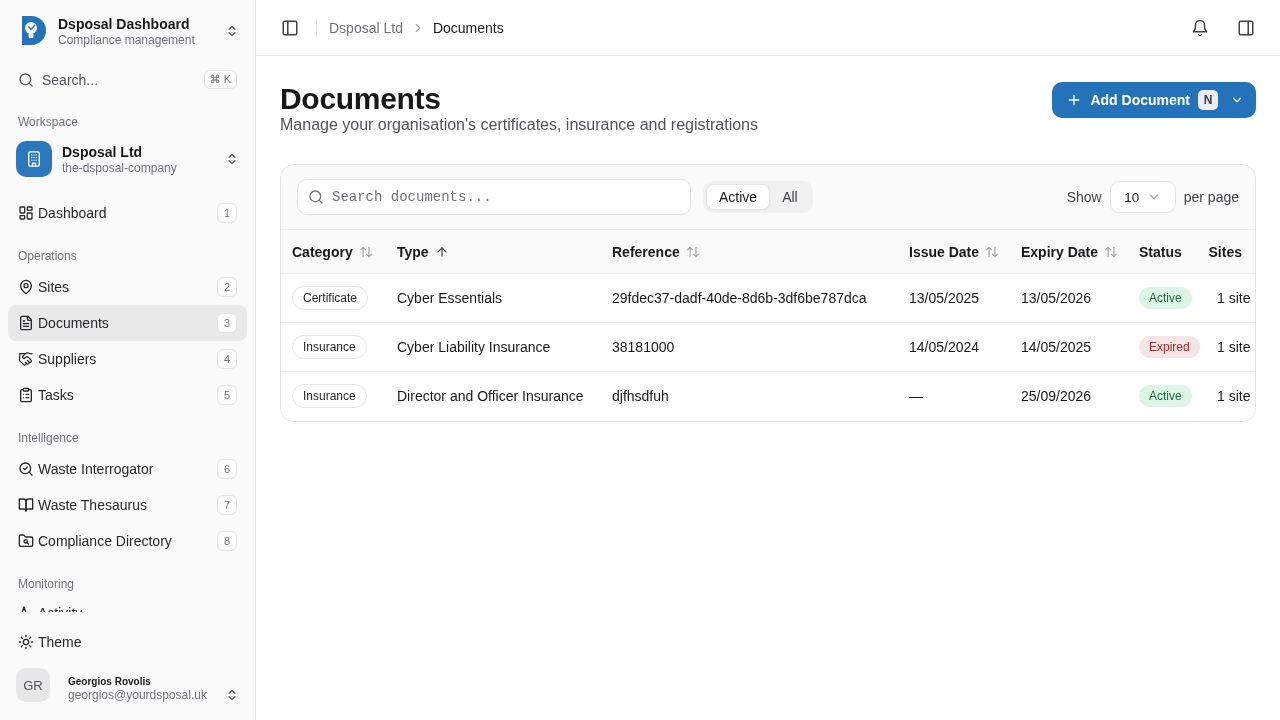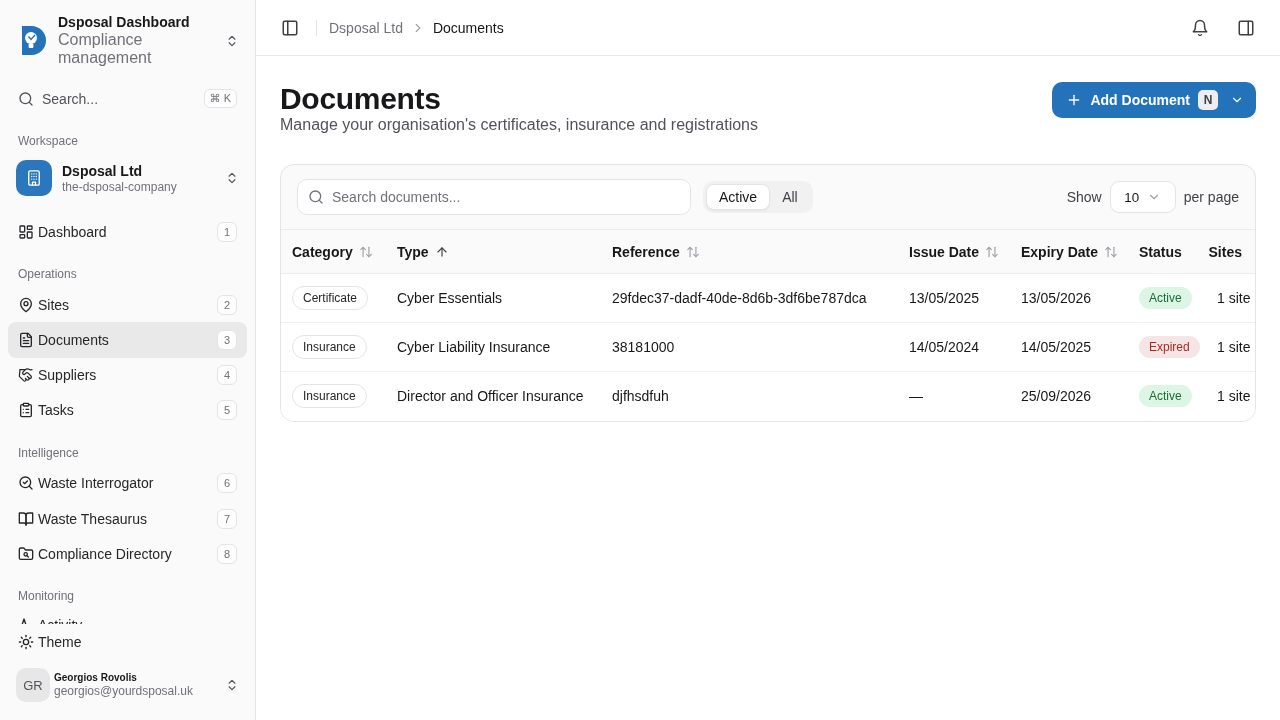--- a/index.html
+++ b/index.html
@@ -8,39 +8,39 @@
   .ic{width:16px;height:16px;flex:none;stroke:currentColor;fill:none;stroke-width:2;stroke-linecap:round;stroke-linejoin:round}
   .ic14{width:14px;height:14px}
   .ic18{width:18px;height:18px}
 
   
   .sidebar{width:256px;height:720px;background:#fafafa;border-right:1px solid #e4e4e7;display:flex;flex-direction:column;padding:8px 8px 10px;flex:none}
   .app-row{display:flex;align-items:center;gap:8px;padding:6px 8px;border-radius:8px;cursor:pointer}
   .logo{width:34px;height:34px;flex:none}
   .app-meta{flex:1;min-width:0}
   .app-title{font-weight:700;font-size:14px;color:#18181b}
-  .app-sub{font-size:16px;color:#71717a;margin-top:1px}
+  .app-sub{font-size:12px;color:#71717a;margin-top:1px}
   .updown{color:#52525b}
   .search-row{display:flex;align-items:center;gap:8px;padding:8px 10px;margin-top:8px;border-radius:8px;color:#52525b;cursor:pointer}
   .search-row .lbl{flex:1;font-size:14px}
   .kbd{font-size:11px;color:#71717a;background:#fdfdfd;border:1px solid #e4e4e7;border-radius:6px;padding:2px 5px;line-height:1.2}
   .sec-label{font-size:12px;color:#71717a;padding:0 10px;margin-top:18px;margin-bottom:6px}
   .ws-row{display:flex;align-items:center;gap:10px;padding:6px 8px;border-radius:8px;cursor:pointer}
   .ws-icon{width:36px;height:36px;border-radius:10px;background:#2b77bd;color:#fff;display:flex;align-items:center;justify-content:center;flex:none}
   .ws-meta{flex:1;min-width:0}
   .ws-name{font-weight:700;font-size:14px}
   .ws-slug{font-size:12px;color:#71717a;margin-top:1px}
   .nav-item{display:flex;align-items:center;gap:4px;height:36px;padding:0 10px;border-radius:8px;color:#27272a;cursor:pointer}
   .nav-item .lbl{flex:1;font-size:14px}
   .nav-item.active{background:#e9e9ea}
   .cnt{min-width:20px;height:20px;display:flex;align-items:center;justify-content:center;font-size:11px;color:#71717a;background:#fdfdfd;border:1px solid #e4e4e7;border-radius:6px;padding:0 4px}
   .nav-gap{margin-top:12px}
   .nav-clip{height:15px;overflow:hidden}
   .bottom{margin-top:auto}
-  .user-row{display:flex;align-items:center;gap:4px;padding:8px;border-radius:8px;cursor:pointer}
+  .user-row{display:flex;align-items:flex-end;gap:18px;padding:8px;border-radius:8px;cursor:pointer}
   .avatar{width:34px;height:34px;border-radius:10px;background:#e7e7e8;color:#52525b;font-size:13px;display:flex;align-items:center;justify-content:center;flex:none}
   .user-meta{flex:1;min-width:0}
   .user-name{font-weight:700;font-size:10px;white-space:nowrap}
   .user-email{font-size:12px;color:#71717a;margin-top:1px;white-space:nowrap}
 
   
   .main{flex:1;display:flex;flex-direction:column;min-width:0}
   .topbar{height:56px;border-bottom:1px solid #e8e8ea;display:flex;align-items:center;padding:0 20px;flex:none}
   .icon-btn{width:28px;height:28px;display:flex;align-items:center;justify-content:center;border-radius:6px;color:#3f3f46;cursor:pointer;background:none;border:none}
   .vdiv{width:1px;height:16px;background:#e4e4e7;margin:0 12px}
@@ -54,21 +54,21 @@
   .page-head{display:flex;align-items:flex-start;justify-content:space-between}
   .page-title{font-size:30px;font-weight:700;letter-spacing:-.3px}
   .page-sub{font-size:16px;color:#52525b;}
   .add-btn{display:flex;align-items:center;height:36px;background:#2372ba;color:#fff;border:none;border-radius:10px;padding:0 12px 0 14px;font-size:14px;font-weight:600;gap:8px;cursor:pointer;font-family:inherit}
   .add-kbd{background:#eceef0;color:#3f3f46;font-size:12px;font-weight:600;border-radius:5px;min-width:20px;height:20px;display:flex;align-items:center;justify-content:center;padding:0 4px}
   .add-chev{margin-left:4px;display:flex;align-items:center}
 
   .card{margin-top:30px;border:1px solid #e4e4e7;border-radius:14px;background:#fafafa;overflow:hidden}
   .card-toolbar{display:flex;align-items:center;padding:14px 16px;gap:12px}
   .search-box{display:flex;align-items:center;gap:8px;width:394px;height:36px;background:#fff;border:1px solid #e4e4e7;border-radius:10px;padding:0 10px;color:#71717a}
-  .search-box input{border:none;outline:none;flex:1;font-size:14px;font-family:Liberation Sans, sans-serif;background:transparent;color:#18181b}
+  .search-box input{border:none;outline:none;flex:1;font-size:14px;font-family:Liberation Mono, monospace;background:transparent;color:#18181b}
   .search-box input::placeholder{color:#71717a}
   .seg-group{display:flex;background:#f1f1f2;border-radius:10px;padding:3px}
   .seg{font-size:14px;padding:4px 12px;border-radius:8px;color:#3f3f46;cursor:pointer;border:none;background:none;font-family:inherit}
   .seg.selected{background:#fff;border:1px solid #e4e4e7;color:#18181b;font-weight:500;box-shadow:0 1px 2px rgba(0,0,0,.05)}
   .toolbar-right{margin-left:auto;display:flex;align-items:center;gap:8px;color:#3f3f46}
   .pagesize{display:flex;align-items:center;justify-content:center;gap:8px;width:66px;height:32px;background:#fff;border:1px solid #e4e4e7;border-radius:9px;cursor:pointer;color:#18181b}
   .pagesize .chev{color:#a1a1aa;display:flex}
 
   table{width:100%;border-collapse:collapse;table-layout:fixed}
   col.c-cat{width:105px}col.c-type{width:215px}col.c-ref{width:297px}col.c-iss{width:112px}col.c-exp{width:118px}col.c-sta{width:78px}col.c-sit{width:auto}

